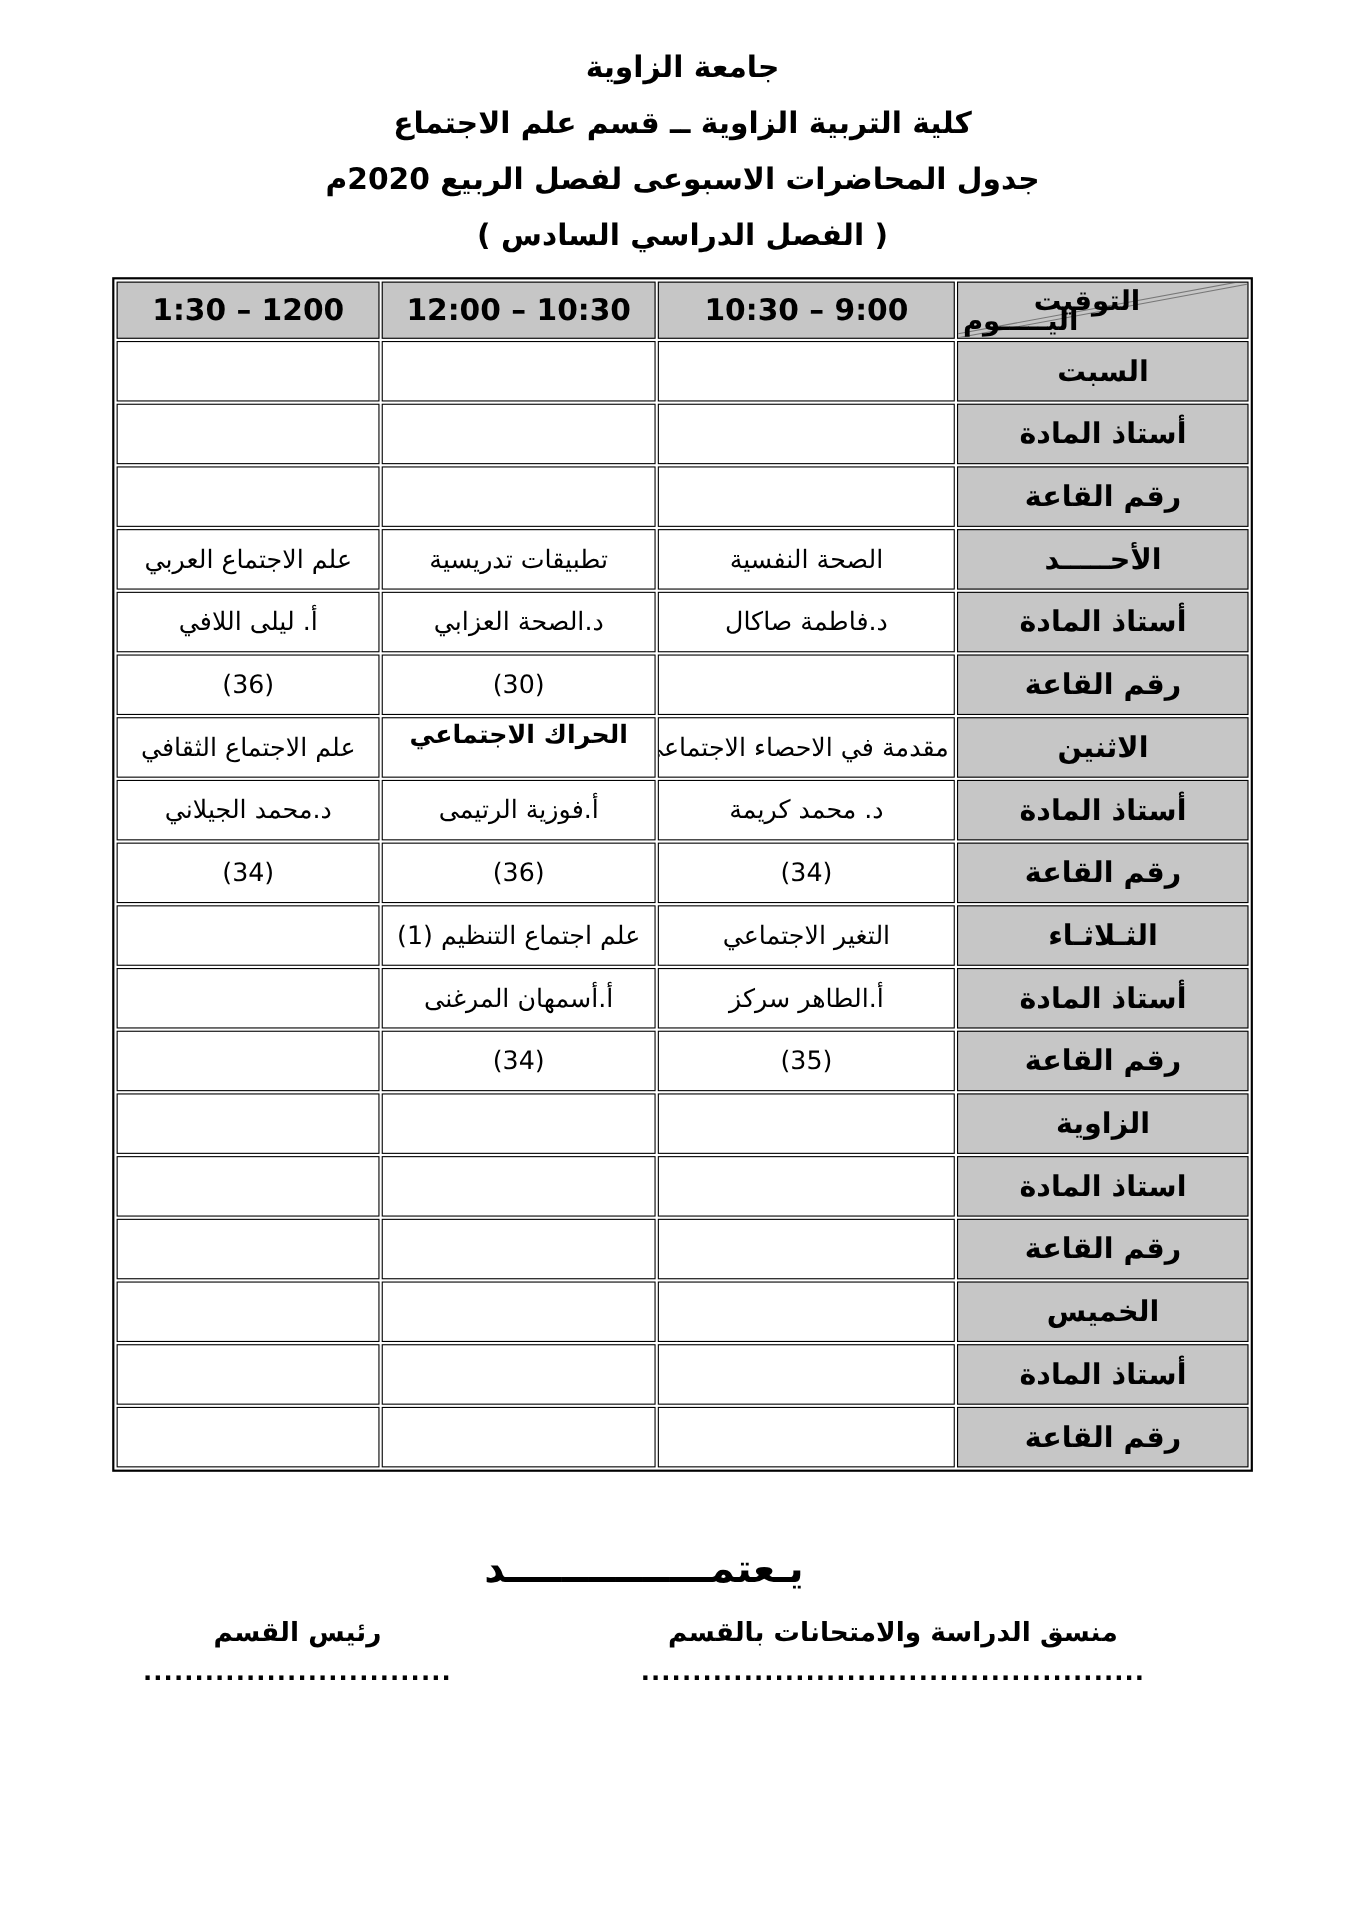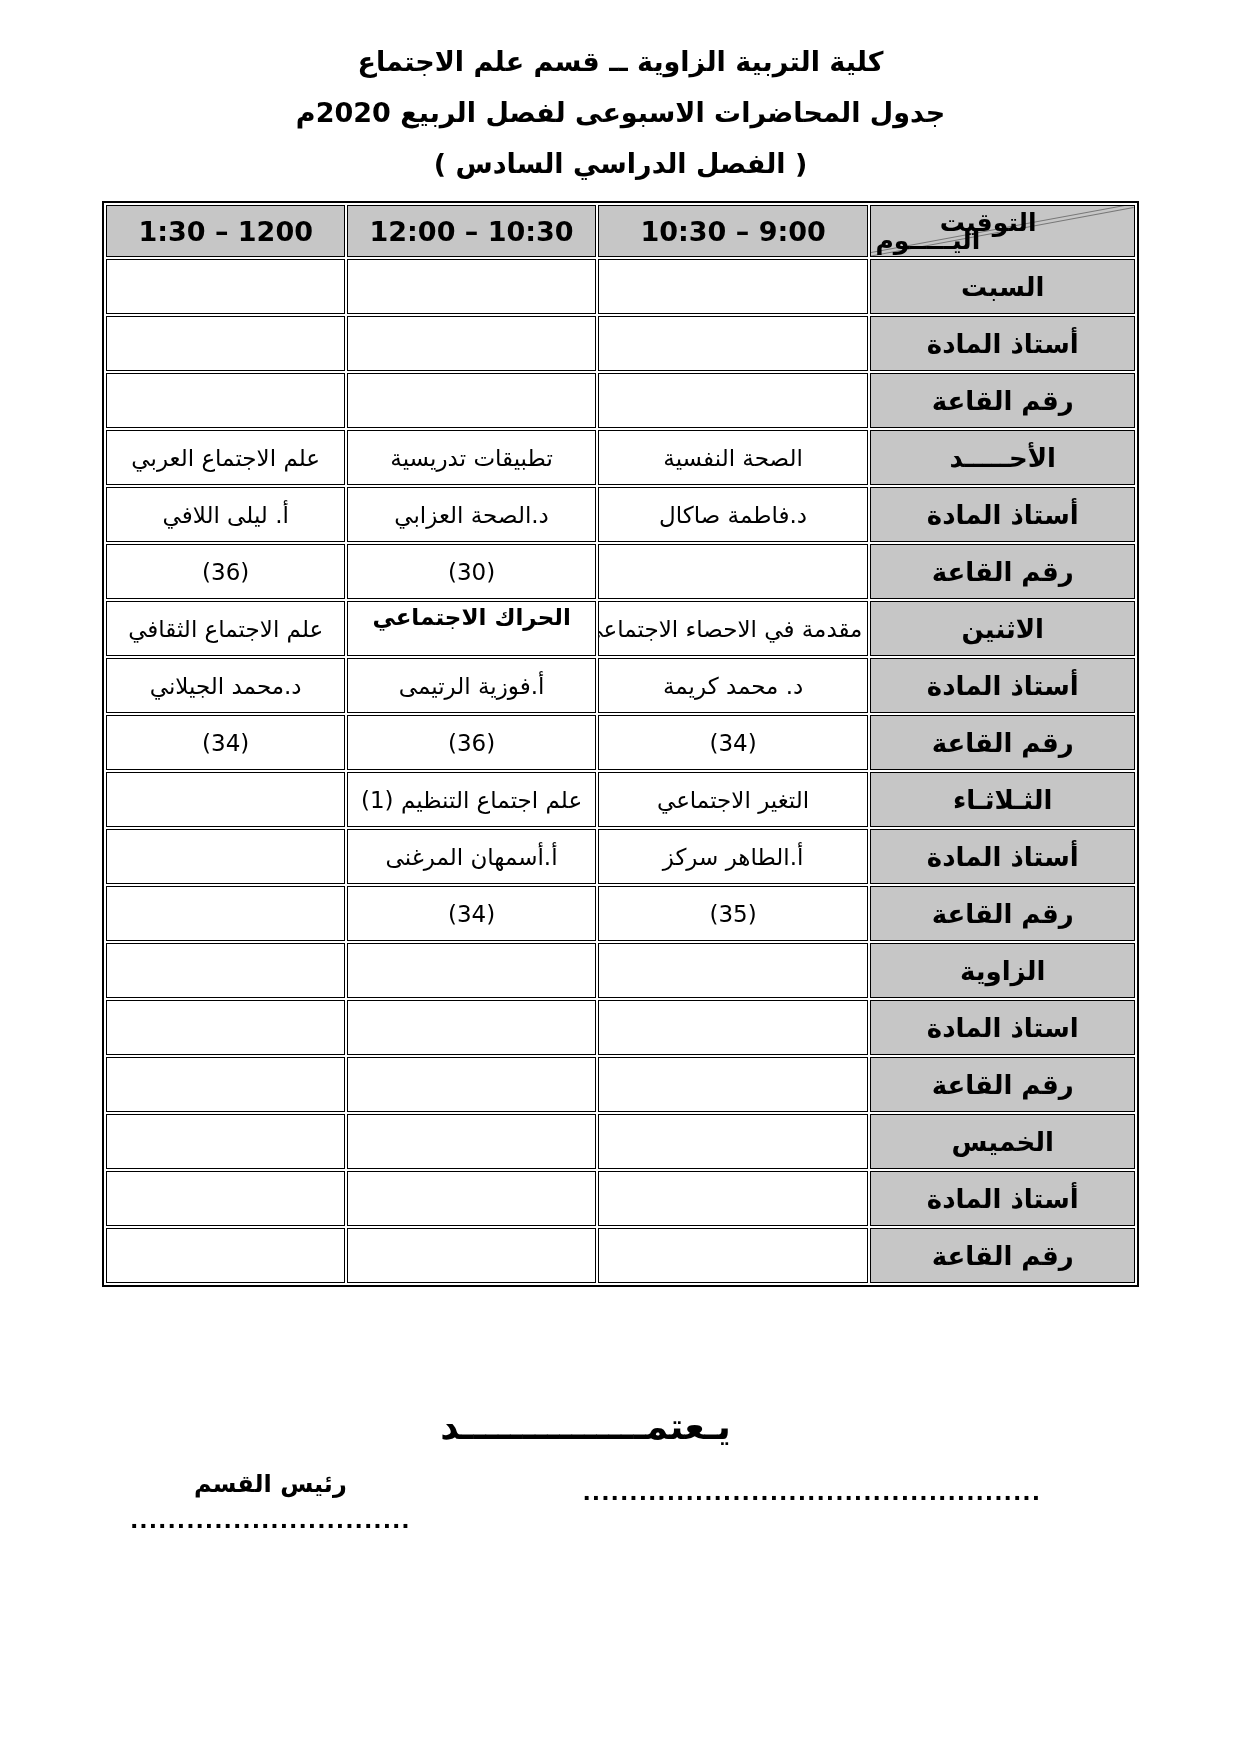--- a/index.html
+++ b/index.html
@@ -46,20 +46,21 @@
   .sig-right { top:1470px; right:200px; }
   .sig-left  { top:1470px; left:130px; }
   .sig .dots { margin-top:10px; font-size:22px; letter-spacing:1px; font-weight:bold; white-space:nowrap; }
 </style>
 </head>
 <body>
 
 <div class="page">
 
   <div class="titles">
+    <div class="title-line">جامعة الزاوية</div>
     <div class="title-line">كلية التربية الزاوية ــ قسم علم الاجتماع</div>
     <div class="title-line">جدول المحاضرات الاسبوعى لفصل الربيع 2020م</div>
     <div class="title-line">( الفصل الدراسي السادس )</div>
   </div>
 
   <table class="schedule">
     <colgroup>
       <col style="width:262px">
         <col style="width:268px">
         <col style="width:246px">
@@ -193,20 +194,21 @@
       <td></td>
       <td></td>
       <td></td>
     </tr>
   </tbody>
     </table>
 
   <div class="approve">يـعتمـــــــــــــــد</div>
 
   <div class="sig sig-right">
+    <div>منسق الدراسة والامتحانات بالقسم</div>
     <div class="dots">.................................................</div>
   </div>
 
   <div class="sig sig-left">
     <div>رئيس القسم</div>
     <div class="dots">..............................</div>
   </div>
 
 </div>
 

